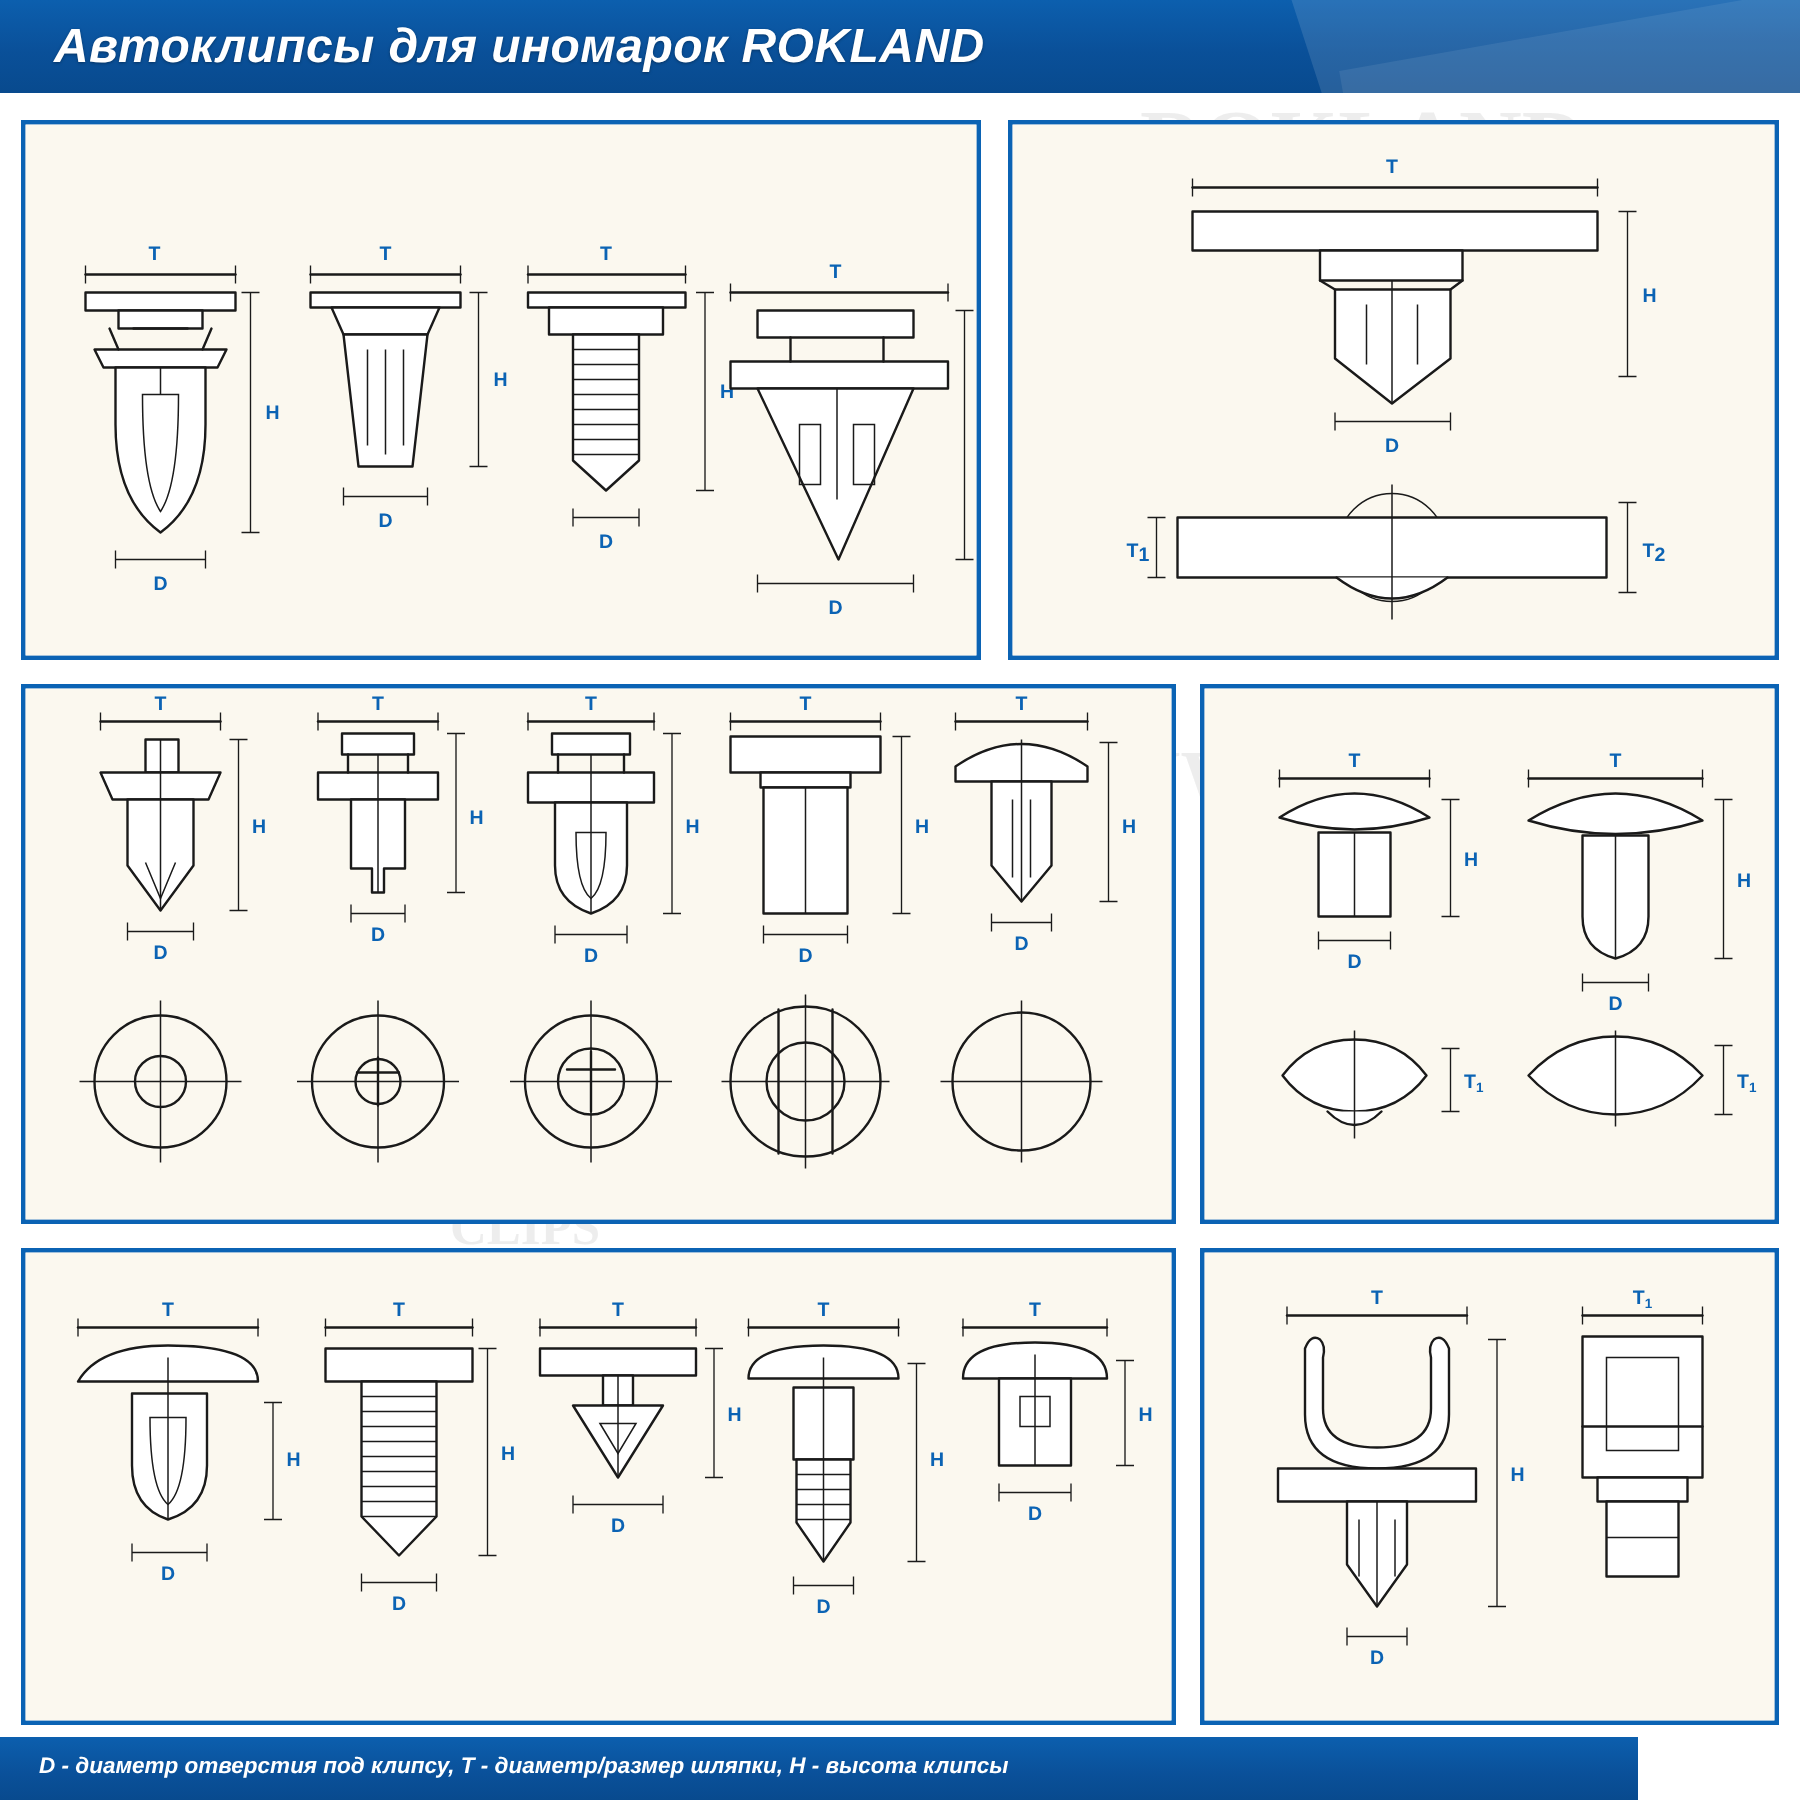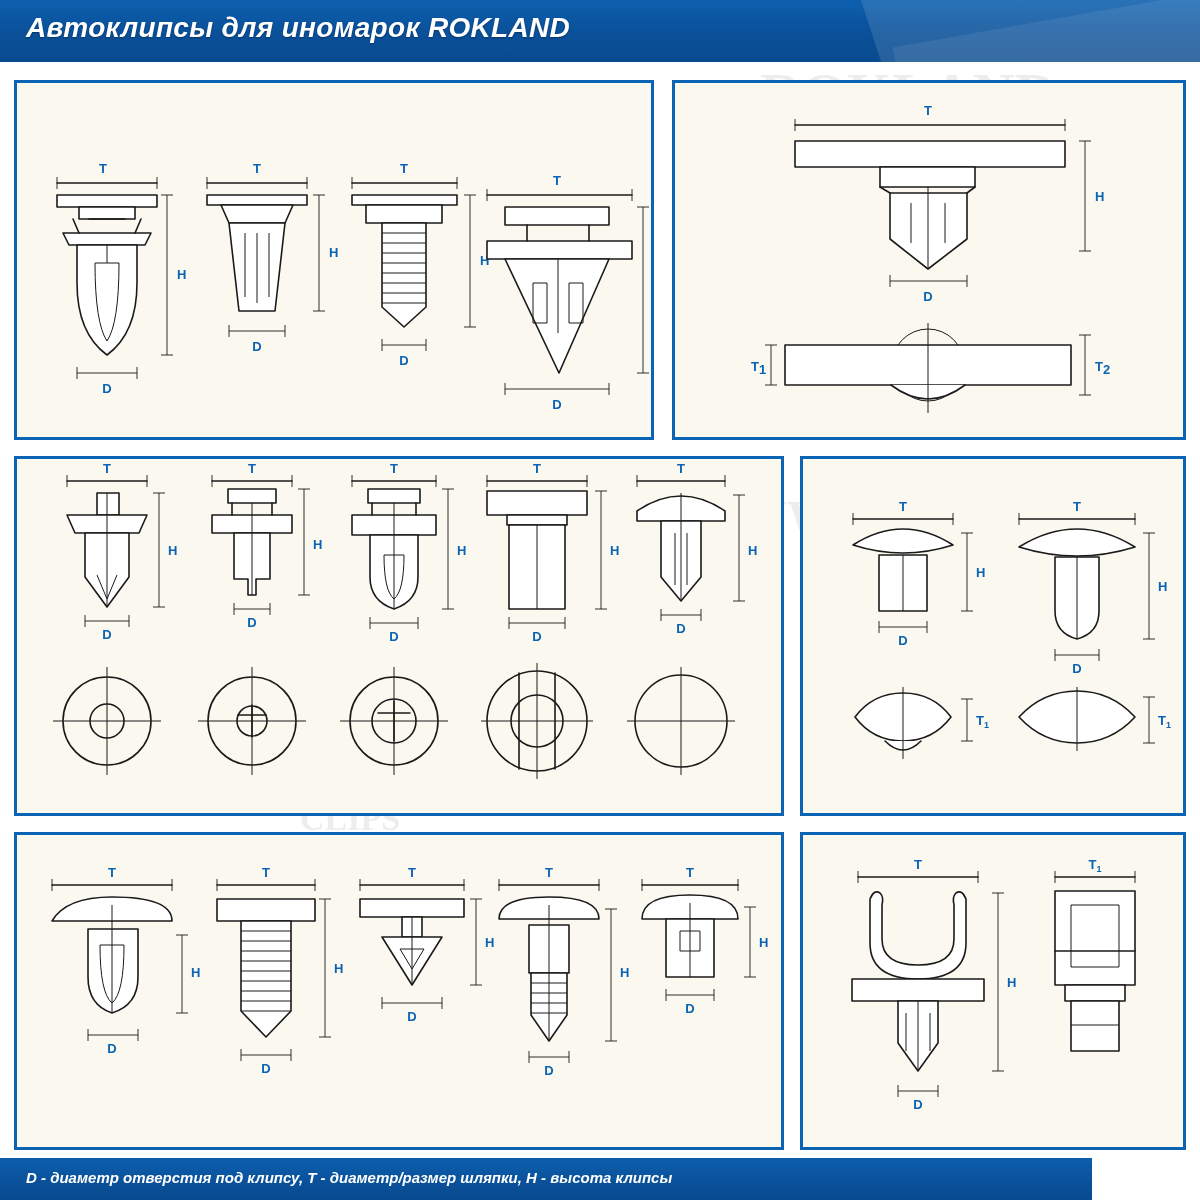--- a/index.html
+++ b/index.html
@@ -19,22 +19,22 @@
   }
   #header:before{
     content:""; position:absolute; right:-40px; top:-60px; width:360px; height:180px;
     background:rgba(255,255,255,0.12); transform:rotate(-18deg);
   }
   #header:after{
     content:""; position:absolute; right:-120px; top:10px; width:420px; height:120px;
     background:rgba(255,255,255,0.08); transform:rotate(-10deg);
   }
   #header-title{
-    position:absolute; left:26px; top:12px;
-    color:#ffffff; font-size:28px; font-weight:bold; font-style:italic;
+    position:absolute; left:36px; top:12px;
+    color:#ffffff; font-size:32px; font-weight:bold; font-style:italic;
     letter-spacing:0.3px; white-space:nowrap;
     text-shadow:0 1px 2px rgba(0,0,0,0.35);
   }
   
   #footer{
     position:absolute; left:0; top:1158px; width:1092px; height:42px;
     background:linear-gradient(180deg,#0c5fae 0%, #0a5099 60%, #084a8e 100%);
   }
   #footer-text{
     position:absolute; left:26px; top:11px; color:#ffffff;

